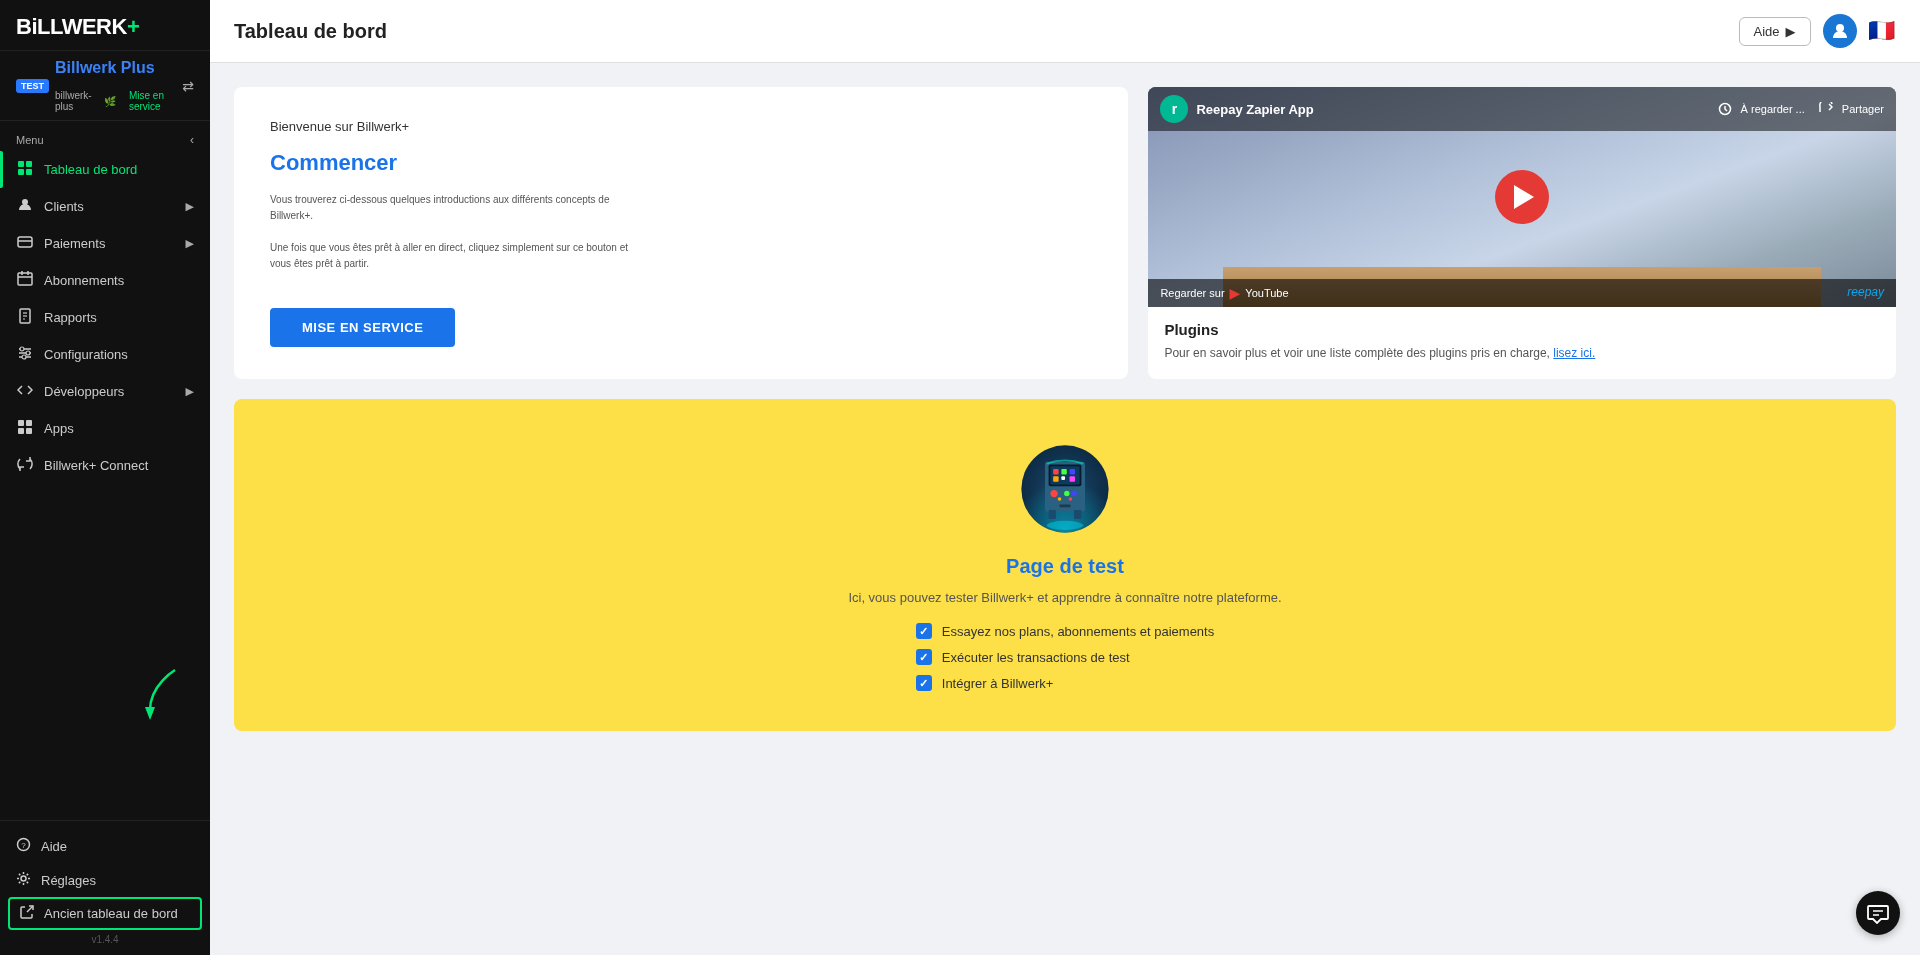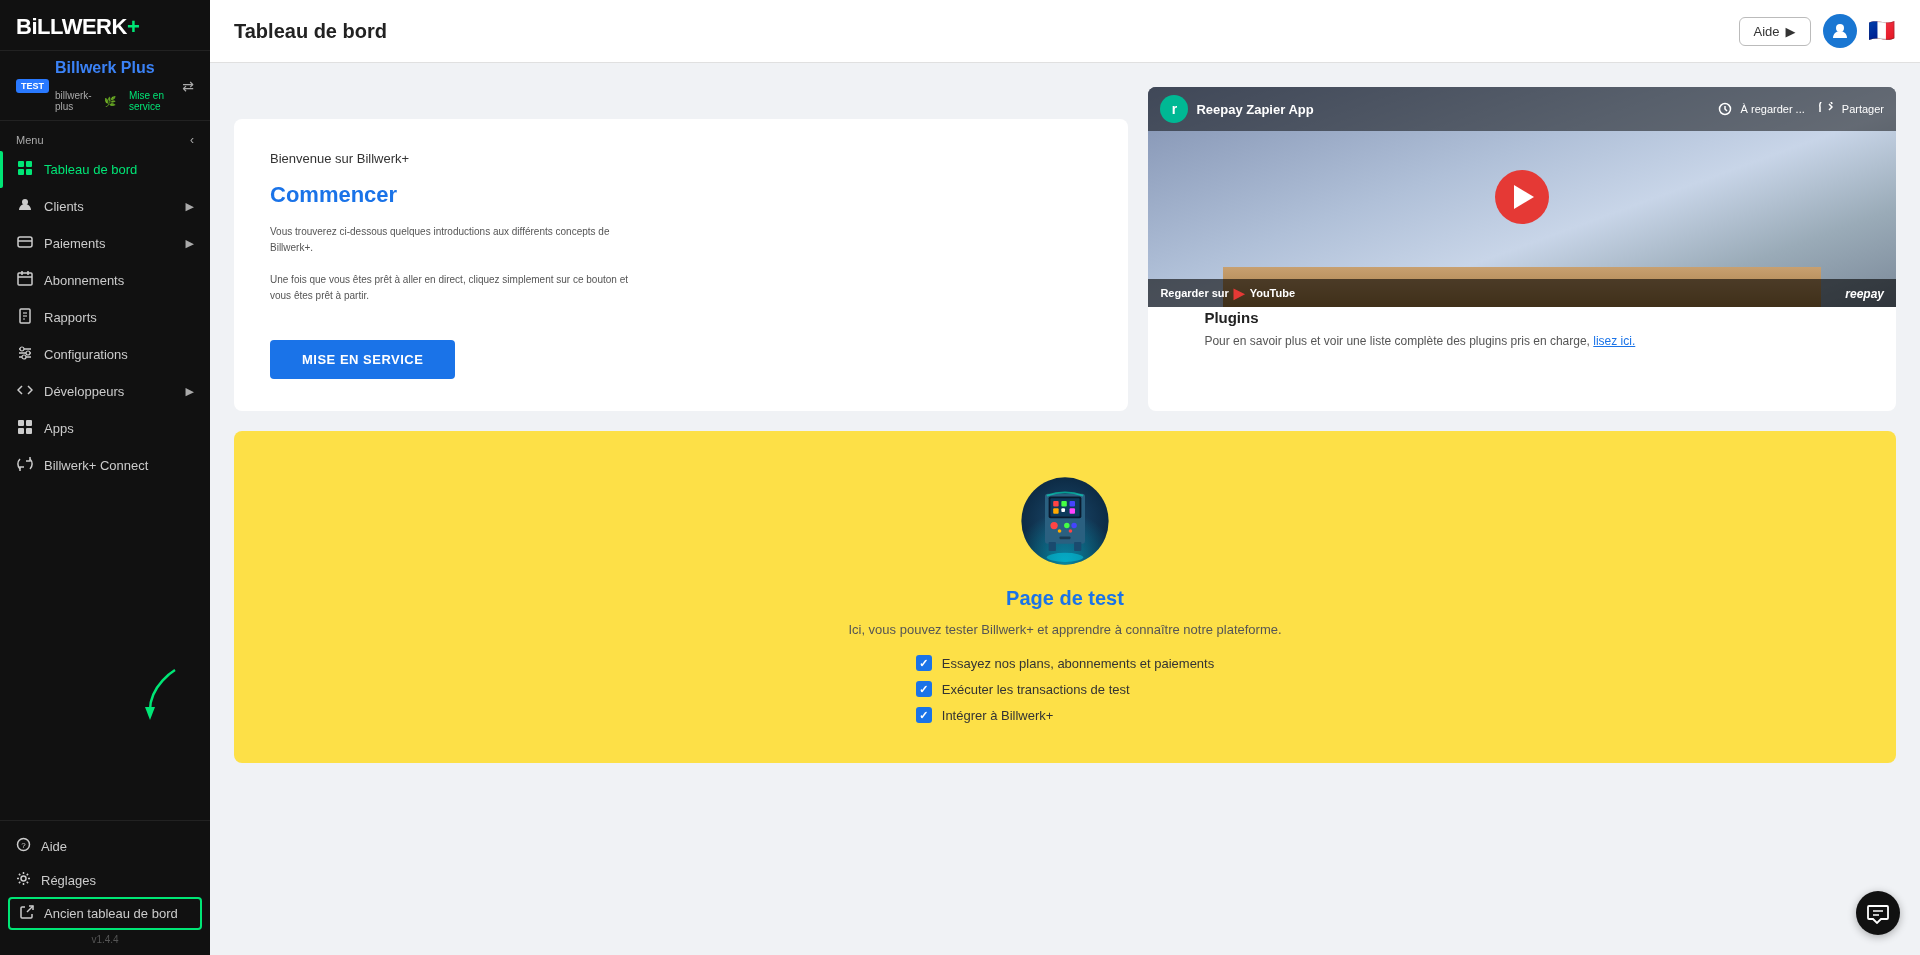--- a/index.html
+++ b/index.html
@@ -230,21 +230,20 @@
     }
     .welcome-card {
       background: #fff;
       border-radius: 8px;
       padding: 32px 36px;
       flex: 1.1;
       display: flex;
       flex-direction: column;
       align-items: flex-start;
       gap: 16px;
-      margin-top: 32px;
     }
     .welcome-label {
       font-size: 13px;
       color: #333;
       font-weight: 500;
     }
     .commencer-title {
       font-size: 22px;
       font-weight: 700;
       color: #1a73e8;
@@ -348,40 +347,38 @@
       border-bottom: 12px solid transparent;
       border-left: 20px solid #fff;
       margin-left: 4px;
     }
     .video-overlay-bottom {
       position: absolute;
       bottom: 0; left: 0; right: 0;
       padding: 6px 12px;
       background: rgba(0,0,0,0.6);
       display: flex;
-      align-items: flex-end;
+      align-items: flex-start;
       justify-content: space-between;
-      font-weight: bold;
     }
     .yt-logo {
       color: #fff;
       font-size: 11px;
       display: flex;
       align-items: center;
       gap: 5px;
     }
     .yt-red { color: #e53935; font-size: 14px; }
     .reepay-logo {
-      color: #ffffff;
+      color: #0ea5e9;
       font-size: 12px;
       font-style: italic;
     }
     .video-info {
-      padding: 2px 16px;
-      margin-left: 40px;
+      padding: 14px 16px;
     }
     .plugins-title {
       font-size: 15px;
       font-weight: 700;
       color: #222;
       margin-bottom: 6px;
     }
     .plugins-desc {
       font-size: 12px;
       color: #555;

